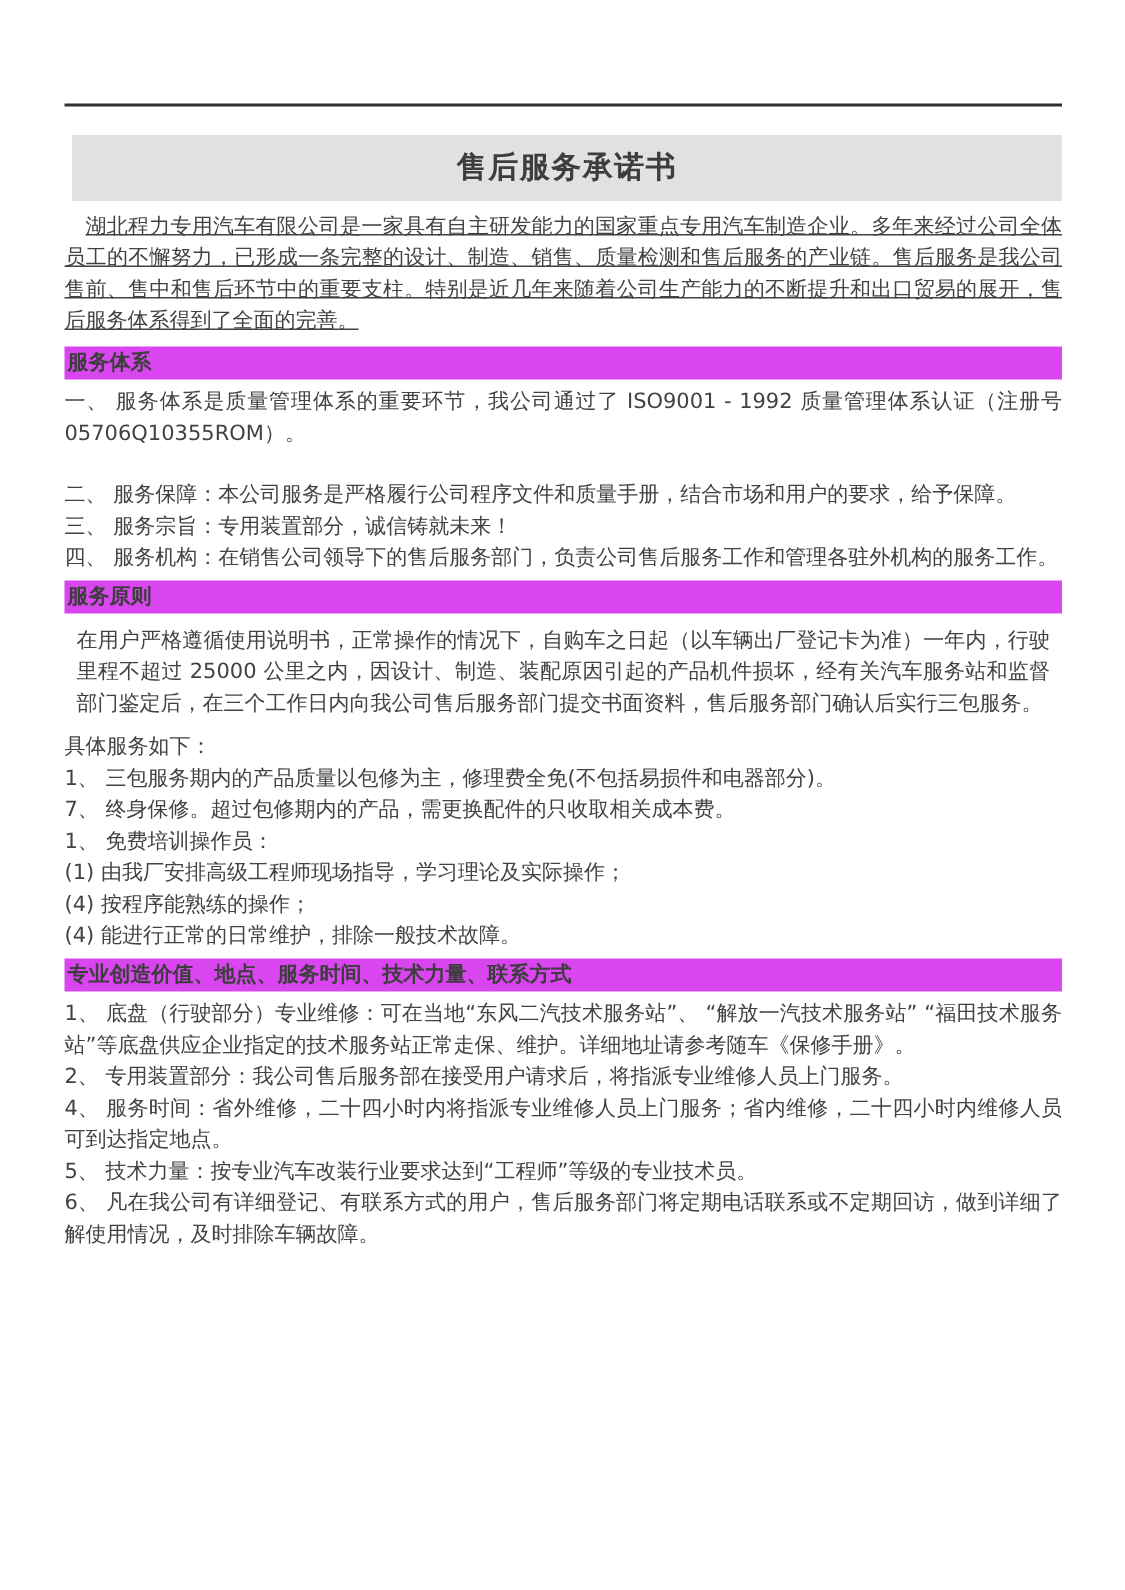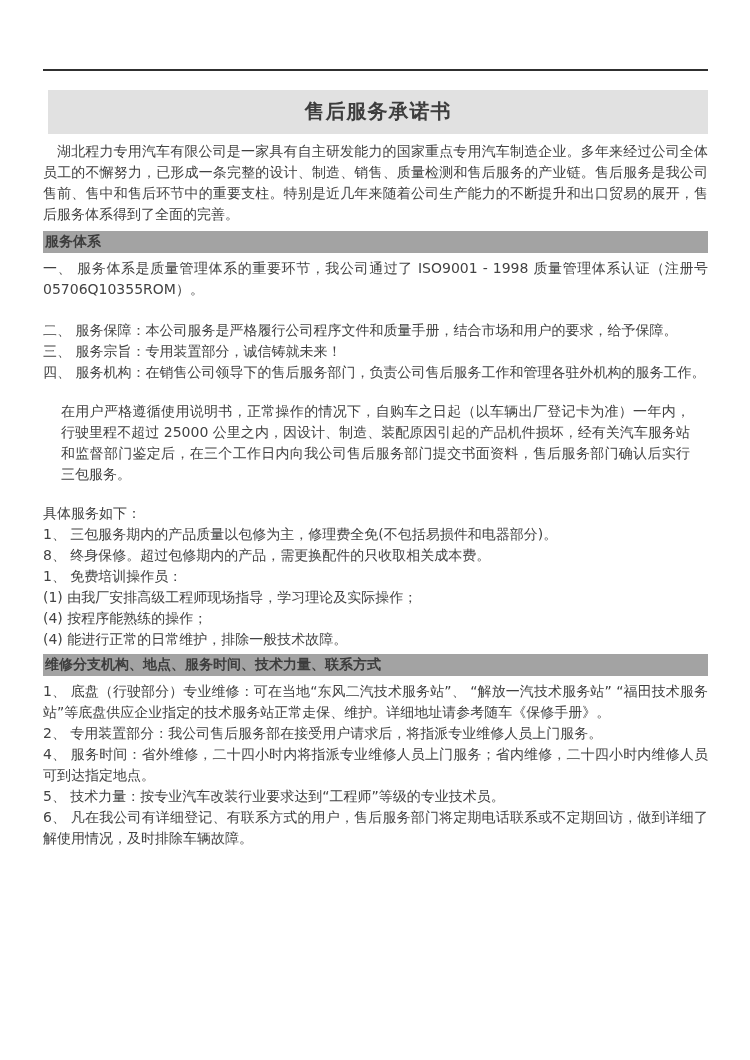--- a/index.html
+++ b/index.html
@@ -34,73 +34,75 @@
     font-weight: bold;
     color: #3d3d3d;
     letter-spacing: 1px;
   }
   .intro {
     margin: 7px 0 6px 0;
     font-size: 14px;
     line-height: 21px;
     text-indent: 1em;
     text-align: justify;
+    text-decoration: underline;
   }
   .band {
-    background: #a3a3a3;
+    background: #d946ef;
     font-size: 14px;
     font-weight: bold;
     color: #3d3d3d;
     padding: 2px 4px 2px 2px;
     margin: 4px 0 5px 0;
   }
   .line {
     margin: 0;
     font-size: 14px;
     line-height: 21px;
     text-align: justify;
   }
   .gap-after {
     margin-bottom: 20px;
   }
   .para {
-    margin: 18px;
+    margin: 8px;
     font-size: 14px;
     line-height: 21px;
     text-align: justify;
   }
 </style>
 </head>
 <body>
 
 <div class="doc">
 
   <div class="top-rule"></div>
 
   <div class="title-banner">
     <h1>售后服务承诺书</h1>
   </div>
 
   <p class="intro">湖北程力专用汽车有限公司是一家具有自主研发能力的国家重点专用汽车制造企业。多年来经过公司全体员工的不懈努力，已形成一条完整的设计、制造、销售、质量检测和售后服务的产业链。售后服务是我公司售前、售中和售后环节中的重要支柱。特别是近几年来随着公司生产能力的不断提升和出口贸易的展开，售后服务体系得到了全面的完善。</p>
 
   <div class="band">服务体系</div>
-  <p class="line gap-after">一、 服务体系是质量管理体系的重要环节，我公司通过了 ISO9001 - 1998 质量管理体系认证（注册号 05706Q10355ROM）。</p>
+  <p class="line gap-after">一、 服务体系是质量管理体系的重要环节，我公司通过了 ISO9001 - 1992 质量管理体系认证（注册号 05706Q10355ROM）。</p>
   <p class="line">二、 服务保障：本公司服务是严格履行公司程序文件和质量手册，结合市场和用户的要求，给予保障。</p>
   <p class="line">三、 服务宗旨：专用装置部分，诚信铸就未来！</p>
   <p class="line">四、 服务机构：在销售公司领导下的售后服务部门，负责公司售后服务工作和管理各驻外机构的服务工作。</p>
 
+  <div class="band">服务原则</div>
   <p class="para">在用户严格遵循使用说明书，正常操作的情况下，自购车之日起（以车辆出厂登记卡为准）一年内，行驶里程不超过 25000 公里之内，因设计、制造、装配原因引起的产品机件损坏，经有关汽车服务站和监督部门鉴定后，在三个工作日内向我公司售后服务部门提交书面资料，售后服务部门确认后实行三包服务。</p>
   <p class="line">具体服务如下：</p>
   <p class="line">1、 三包服务期内的产品质量以包修为主，修理费全免(不包括易损件和电器部分)。</p>
-  <p class="line">8、 终身保修。超过包修期内的产品，需更换配件的只收取相关成本费。</p>
+  <p class="line">7、 终身保修。超过包修期内的产品，需更换配件的只收取相关成本费。</p>
   <p class="line">1、 免费培训操作员：</p>
   <p class="line">(1) 由我厂安排高级工程师现场指导，学习理论及实际操作；</p>
   <p class="line">(4) 按程序能熟练的操作；</p>
   <p class="line">(4) 能进行正常的日常维护，排除一般技术故障。</p>
 
-  <div class="band">维修分支机构、地点、服务时间、技术力量、联系方式</div>
+  <div class="band">专业创造价值、地点、服务时间、技术力量、联系方式</div>
   <p class="line">1、 底盘（行驶部分）专业维修：可在当地“东风二汽技术服务站”、 “解放一汽技术服务站” “福田技术服务站”等底盘供应企业指定的技术服务站正常走保、维护。详细地址请参考随车《保修手册》。</p>
   <p class="line">2、 专用装置部分：我公司售后服务部在接受用户请求后，将指派专业维修人员上门服务。</p>
   <p class="line">4、 服务时间：省外维修，二十四小时内将指派专业维修人员上门服务；省内维修，二十四小时内维修人员可到达指定地点。</p>
   <p class="line">5、 技术力量：按专业汽车改装行业要求达到“工程师”等级的专业技术员。</p>
   <p class="line">6、 凡在我公司有详细登记、有联系方式的用户，售后服务部门将定期电话联系或不定期回访，做到详细了解使用情况，及时排除车辆故障。</p>
 
 </div>
 
 </body></html>

